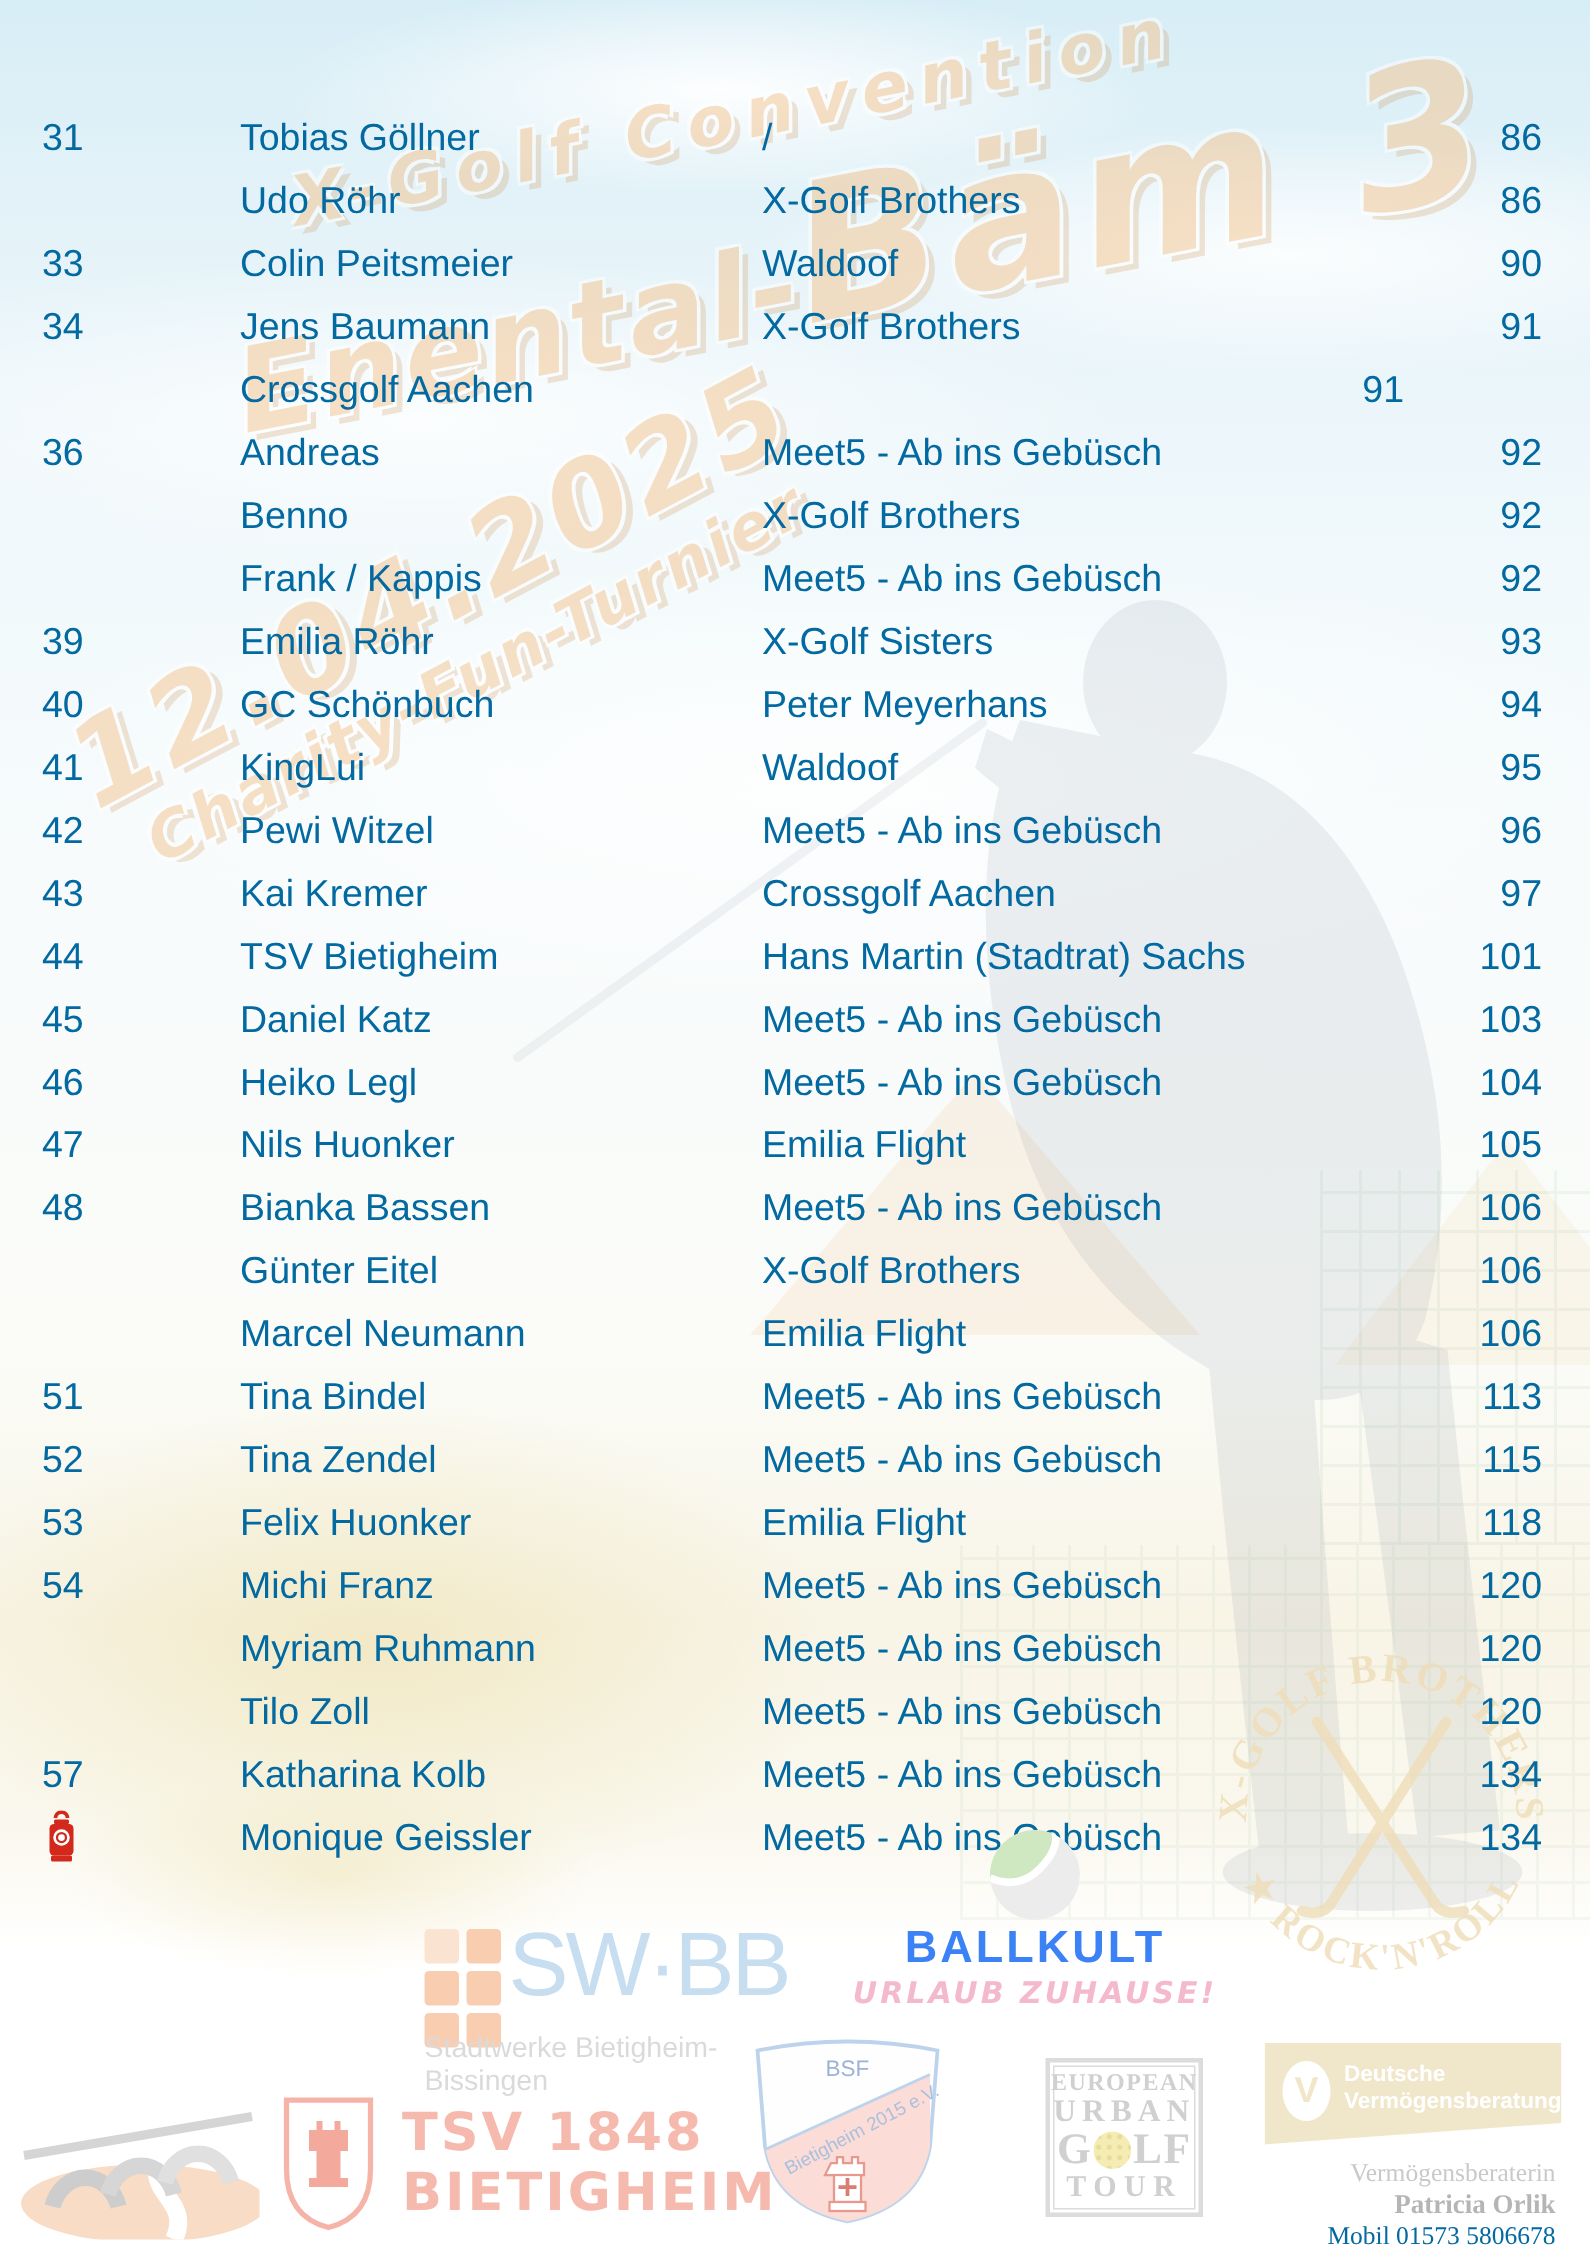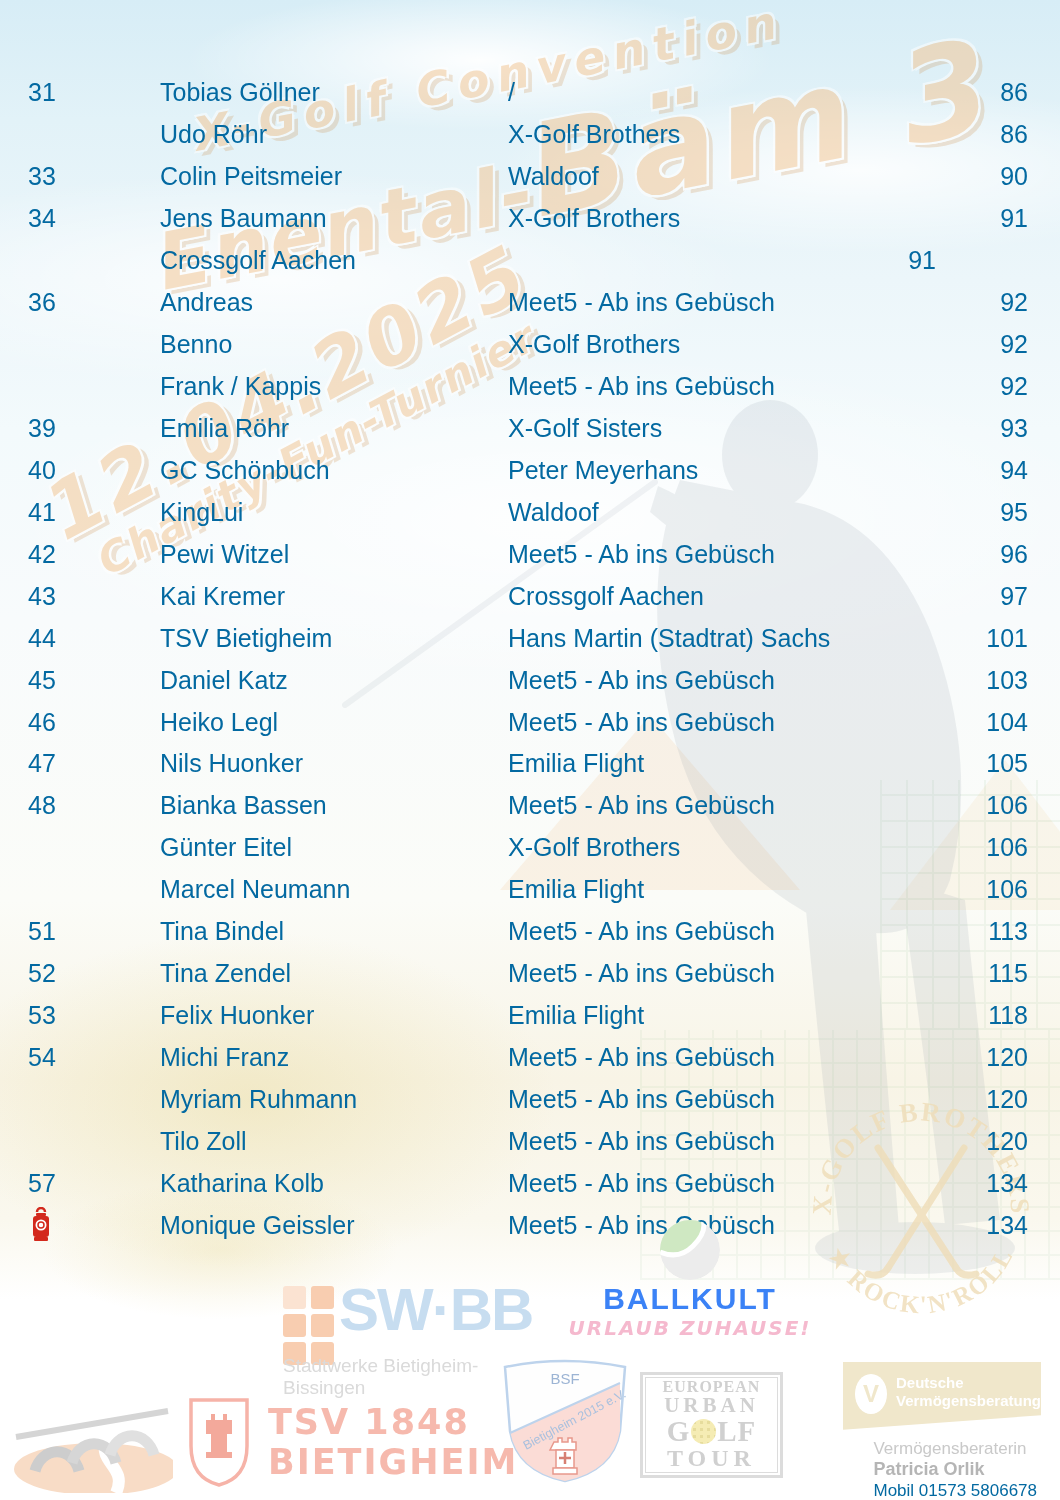--- a/index.html
+++ b/index.html
@@ -53,59 +53,59 @@
   .cell.rank svg{vertical-align:middle;}
 
   
   .sp{position:absolute;}
   
   .sp-swbb{left:283px;top:1283px;width:260px;}
   .swbb-grid{position:absolute;left:0;top:3px;display:grid;grid-template-columns:23px 23px;
              grid-auto-rows:23px;gap:5px;}
   .swbb-grid i{background:#f8cdb0;border-radius:3px;}
   .swbb-grid i:first-child{background:#fbe3d2;}
-  .swbb-name{position:absolute;left:56px;top:-8px;font-size:60px;font-weight:bold;
+  .swbb-name{position:absolute;left:56px;top:-8px;font-size:60px;font-weight:normal;
              letter-spacing:-2px;color:#c7ddf0;}
   .swbb-sub{position:absolute;left:0;top:72px;font-size:19px;color:#dadada;width:260px;}
   
   .sp-ballkult{left:565px;top:1224px;width:250px;text-align:center;}
   .bk-name{font-size:30px;font-weight:bold;letter-spacing:2px;color:#3b82f6;margin-top:58px;}
   .bk-tag{font-size:20px;font-weight:bold;font-style:italic;color:#f5b9ce;letter-spacing:2px;
           font-family:"DejaVu Sans",sans-serif;}
   .bk-ball{position:absolute;left:92px;top:-6px;}
   
   .sp-city{left:8px;top:1383px;}
   
   .sp-tsv{left:186px;top:1396px;display:flex;align-items:center;}
   .tsv-text{margin-left:16px;font-size:35px;font-weight:bold;letter-spacing:2px;
             color:#f6b9ad;line-height:40px;font-family:"DejaVu Sans",sans-serif;}
   
   .sp-bsf{left:496px;top:1352px;}
   
-  .sp-eugt{left:640px;top:1372px;width:143px;height:106px;border:3px solid #dcdcdc;
+  .sp-eugt{left:697px;top:1372px;width:105px;height:106px;border:3px solid #dcdcdc;
            box-sizing:border-box;padding:2px;}
   .eugt-inner{border:1px solid #dcdcdc;height:100%;box-sizing:border-box;
               font-family:"Liberation Serif",serif;font-weight:bold;color:#d0d0d0;
               display:flex;flex-direction:column;justify-content:center;align-items:center;line-height:1.02;}
   .eugt-l1{font-size:16px;letter-spacing:1px;}
   .eugt-l2{font-size:21px;letter-spacing:4px;}
   .eugt-l3{font-size:29px;letter-spacing:1px;display:flex;align-items:center;}
-  .eugt-l4{font-size:24px;letter-spacing:5px;}
+  .eugt-l4{font-size:20px;letter-spacing:5px;}
   .golfball{display:inline-block;width:25px;height:25px;border-radius:50%;background:#f5ecb4;
             background-image:radial-gradient(#e6dc9c 1.5px,transparent 2px);background-size:7px 7px;
             margin:0 1px;}
   
   .sp-dvag{left:843px;top:1362px;width:198px;height:122px;}
   .dvag-top{position:absolute;left:0;top:0;width:198px;height:72px;background:#f0e7cb;
             clip-path:polygon(0 0,100% 0,100% 74%,0 94%);display:flex;align-items:flex-start;padding-top:12px;box-sizing:border-box;}
   .dvag-circle{width:40px;height:40px;border-radius:50%;background:#fff;margin-left:12px;
                display:flex;align-items:center;justify-content:center;
                font-weight:bold;font-size:24px;color:#f0e7cb;}
   .dvag-brand{margin-left:9px;color:#fff;font-weight:bold;font-size:15px;line-height:18px;}
-  .dvag-person{position:absolute;right:4px;top:76px;text-align:left;line-height:21px;}
+  .dvag-person{position:absolute;right:4px;top:76px;text-align:right;line-height:21px;font-family:Liberation Serif, serif;}
   .dvag-role{font-size:17px;color:#c9c9c9;}
   .dvag-name{font-size:18px;font-weight:bold;color:#b5b5b5;}
   .dvag-phone{font-size:17px;color:#0369a1;}
 </style>
 </head>
 <body>
 
 <div id="page">
 
   <div class="bg-sky"></div>

